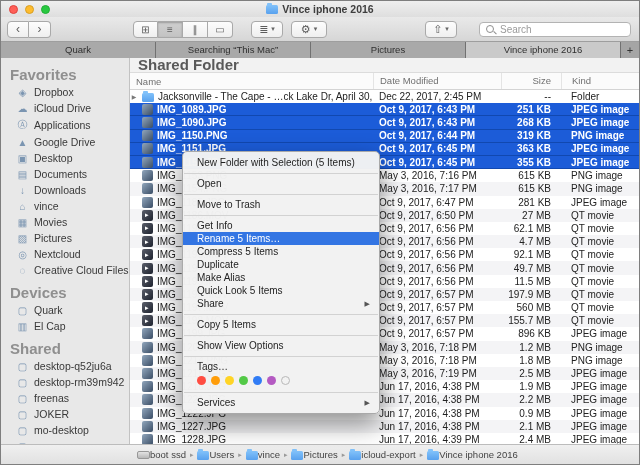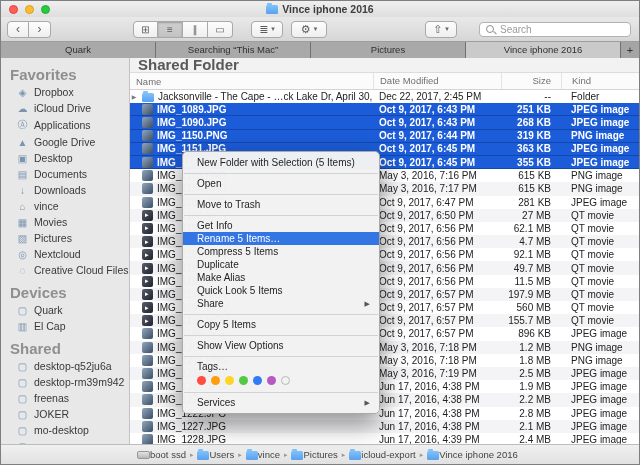--- a/index.html
+++ b/index.html
@@ -501,21 +501,21 @@
             <div class="cell c-size">2.2 MB</div>
             <div class="cell c-kind">JPEG image</div>
           </div>
           <div class="row">
             <div class="cell c-name">
               <span class="disc"></span>
               <span class="fi fi-img"></span>
               <span class="fname">IMG_1222.JPG</span>
             </div>
             <div class="cell c-date">Jun 17, 2016, 4:38 PM</div>
-            <div class="cell c-size">2.8 MB</div>
+            <div class="cell c-size">0.9 MB</div>
             <div class="cell c-kind">JPEG image</div>
           </div>
           <div class="row alt">
             <div class="cell c-name">
               <span class="disc"></span>
               <span class="fi fi-img"></span>
               <span class="fname">IMG_1227.JPG</span>
             </div>
             <div class="cell c-date">Jun 17, 2016, 4:38 PM</div>
             <div class="cell c-size">2.1 MB</div>

